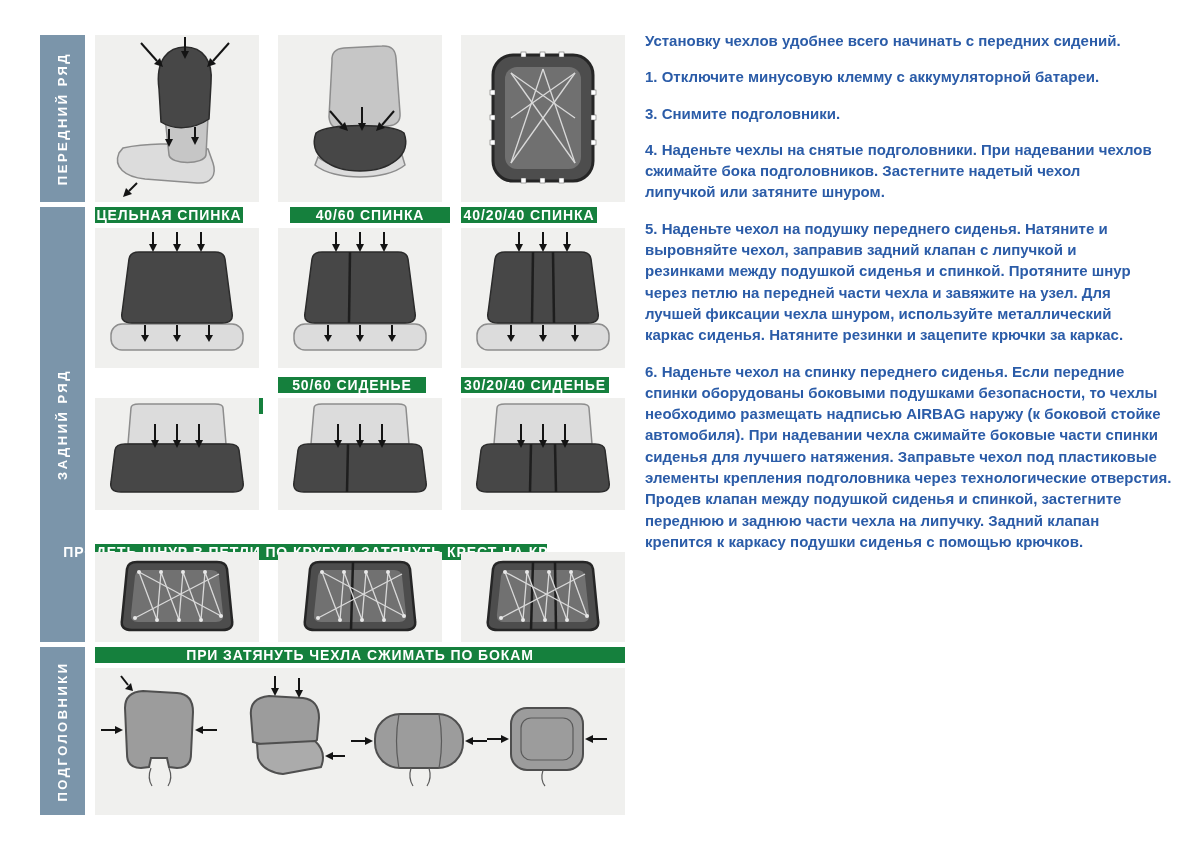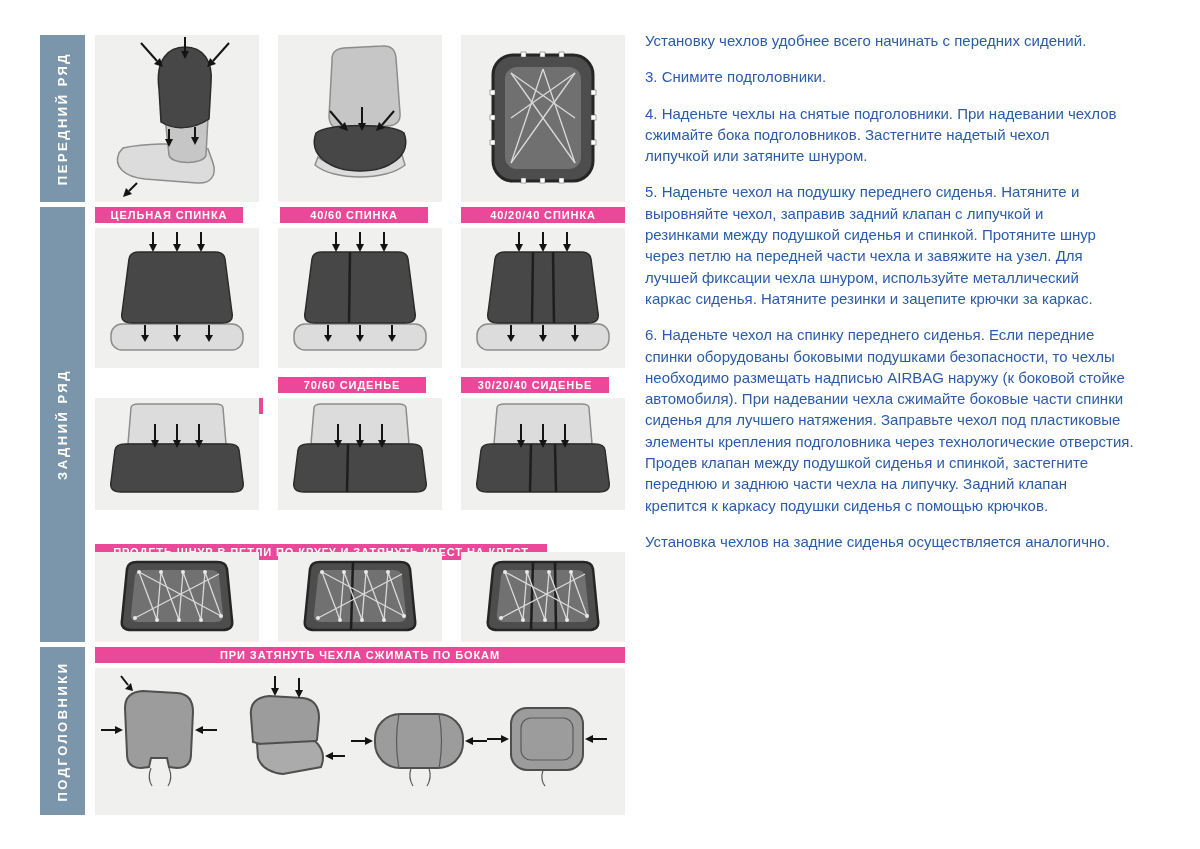--- a/index.html
+++ b/index.html
@@ -15,30 +15,30 @@
   }
   .vbar span{
     transform:rotate(-90deg);white-space:nowrap;color:#ffffff;
     font-weight:700;font-size:13px;letter-spacing:2.5px;
   }
   
   .panel{position:absolute;background:#f0f0ee;}
   .panel svg{display:block;width:100%;height:100%;}
   
   .typebar{
-    position:absolute;height:16px;background:#ec4899;color:#ffffff;
-    font-size:11px;letter-spacing:0.9px;font-weight:700;
+    position:absolute;height:16px;background:#15803d;color:#ffffff;
+    font-size:14px;letter-spacing:0.9px;font-weight:700;
     display:flex;align-items:center;justify-content:center;white-space:nowrap;
   }
   
   .instr{
     position:absolute;left:645px;top:30px;width:527px;
     color:#2b5ca8;font-size:15px;line-height:1.42;
   }
-  .instr p{margin:0 0 15px;white-space:pre-line;}
+  .instr p{margin:0 0 15px;white-space:pre-line;font-weight:bold;}
   
   svg .al{stroke:#141414;stroke-width:2;fill:none;}
   svg .ah{fill:#141414;}
   svg .fd{fill:#474747;stroke:#2b2b2b;stroke-width:1.5;}
   svg .fl{fill:#dcdcdc;stroke:#8d8d8d;stroke-width:1.5;}
   svg .fm{fill:#c6c6c6;stroke:#8d8d8d;stroke-width:1.5;}
   svg .fg{fill:#9c9c9c;stroke:#4f4f4f;stroke-width:2;}
   svg .lace{stroke:#d9d9d9;stroke-width:1.3;fill:none;}
   svg .split{stroke:#1e1e1e;stroke-width:2.5;}
   svg .seam{stroke:#5a5a5a;stroke-width:1.2;fill:none;}
@@ -121,22 +121,22 @@
           <rect class="clip" x="29" y="80" width="5" height="5"></rect>
           <rect class="clip" x="29" y="105" width="5" height="5"></rect>
         <rect class="clip" x="130" y="55" width="5" height="5"></rect>
           <rect class="clip" x="130" y="80" width="5" height="5"></rect>
           <rect class="clip" x="130" y="105" width="5" height="5"></rect>
       </g>
     </svg>
   </div>
 
   <div class="typebar" style="left:95px;top:207px;width:148px">ЦЕЛЬНАЯ СПИНКА</div>
-  <div class="typebar" style="left:280px;top:207px;width:148px">40/60 СПИНКА</div>
-  <div class="typebar" style="left:461px;top:207px;width:164px">40/20/40 СПИНКА</div>
+  <div class="typebar" style="left:290px;top:207px;width:160px">40/60 СПИНКА</div>
+  <div class="typebar" style="left:461px;top:207px;width:136px">40/20/40 СПИНКА</div>
 
   <div class="panel" style="left:95px;top:228px;width:164px;height:140px">
     <svg viewBox="0 0 164 140">
       <rect class="fl" x="16" y="96" width="132" height="26" rx="11"></rect>
       <path class="fd" d="M44 24 L120 24 Q129 24 130 31 L137 85 Q139 95 127 95 L37 95 Q25 95 27 85 L34 31 Q35 24 44 24 Z"></path>
       <g>
         <line class="al" x1="58" y1="4" x2="58" y2="16"></line>
           <polygon class="ah" points="58,24 54,16 62,16"></polygon>
         <line class="al" x1="82" y1="4" x2="82" y2="16"></line>
           <polygon class="ah" points="82,24 78,16 86,16"></polygon>
@@ -191,21 +191,21 @@
           <polygon class="ah" points="50,114 46,107 54,107"></polygon>
         <line class="al" x1="82" y1="97" x2="82" y2="107"></line>
           <polygon class="ah" points="82,114 78,107 86,107"></polygon>
         <line class="al" x1="114" y1="97" x2="114" y2="107"></line>
           <polygon class="ah" points="114,114 110,107 118,107"></polygon>
       </g>
     </svg>
   </div>
 
   <div class="typebar" style="left:95px;top:398px;width:168px">ЦЕЛЬНОЕ СИДЕНЬЕ</div>
-  <div class="typebar" style="left:278px;top:377px;width:148px">70/60 СИДЕНЬЕ</div>
+  <div class="typebar" style="left:278px;top:377px;width:148px">50/60 СИДЕНЬЕ</div>
   <div class="typebar" style="left:461px;top:377px;width:148px">30/20/40 СИДЕНЬЕ</div>
 
   <div class="panel" style="left:95px;top:398px;width:164px;height:112px">
     <svg viewBox="0 0 164 112">
       <path class="fl" d="M36 10 Q36 6 44 6 L120 6 Q128 6 128 10 L131 46 L33 46 Z"></path>
       <path class="fd" d="M30 46 L134 46 Q143 46 144 52 L148 84 Q150 94 138 94 L26 94 Q14 94 16 84 L20 52 Q21 46 30 46 Z"></path>
       <g>
         <line class="al" x1="60" y1="26" x2="60" y2="42"></line>
           <polygon class="ah" points="60,50 56,42 64,42"></polygon>
         <line class="al" x1="82" y1="26" x2="82" y2="42"></line>
@@ -364,35 +364,35 @@
         <line class="al" x1="392" y1="71" x2="406" y2="71"></line>
           <polygon class="ah" points="414,71 406,67 406,75"></polygon>
         <line class="al" x1="512" y1="71" x2="498" y2="71"></line>
           <polygon class="ah" points="490,71 498,67 498,75"></polygon>
       </g>
     </svg>
   </div>
 
   <div class="instr">
     <p>Установку чехлов удобнее всего начинать с передних сидений.</p>
+    <p>1. Отключите минусовую клемму с аккумуляторной батареи.</p>
     <p>3. Снимите подголовники.</p>
     <p>4. Наденьте чехлы на снятые подголовники. При надевании чехлов
 сжимайте бока подголовников. Застегните надетый чехол
 липучкой или затяните шнуром.</p>
     <p>5. Наденьте чехол на подушку переднего сиденья. Натяните и
 выровняйте чехол, заправив задний клапан с липучкой и
 резинками между подушкой сиденья и спинкой. Протяните шнур
 через петлю на передней части чехла и завяжите на узел. Для
 лучшей фиксации чехла шнуром, используйте металлический
 каркас сиденья. Натяните резинки и зацепите крючки за каркас.</p>
     <p>6. Наденьте чехол на спинку переднего сиденья. Если передние
 спинки оборудованы боковыми подушками безопасности, то чехлы
 необходимо размещать надписью AIRBAG наружу (к боковой стойке
 автомобиля). При надевании чехла сжимайте боковые части спинки
 сиденья для лучшего натяжения. Заправьте чехол под пластиковые
 элементы крепления подголовника через технологические отверстия.
 Продев клапан между подушкой сиденья и спинкой, застегните
 переднюю и заднюю части чехла на липучку. Задний клапан
 крепится к каркасу подушки сиденья с помощью крючков.</p>
-    <p>Установка чехлов на задние сиденья осуществляется аналогично.</p>
   </div>
 
 </div>
 
 </body></html>

